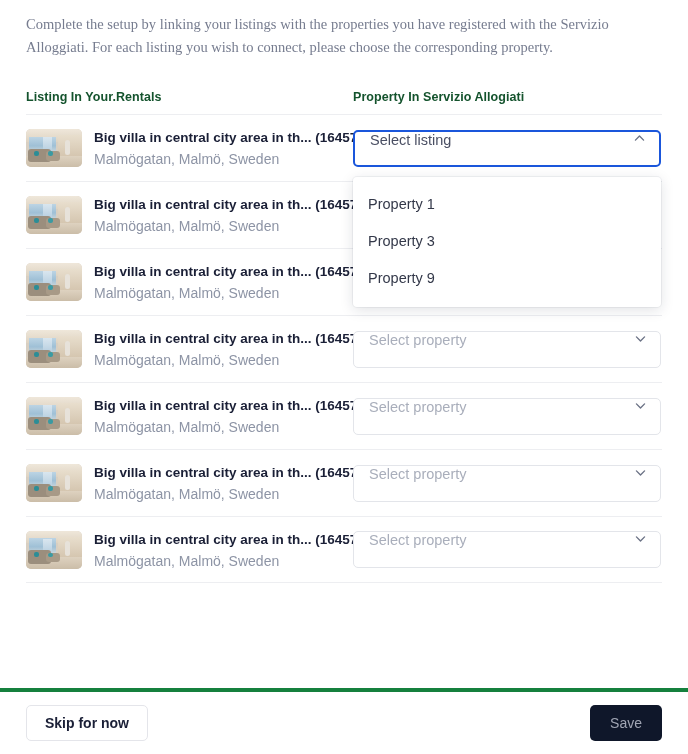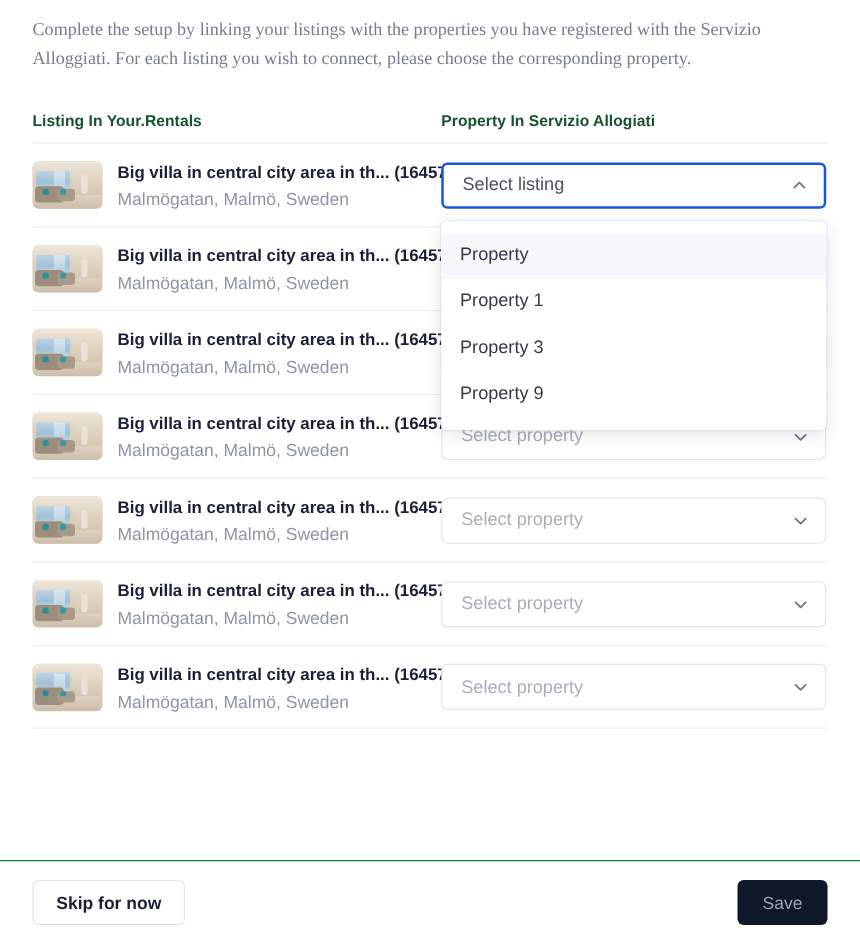--- a/index.html
+++ b/index.html
@@ -161,21 +161,20 @@
   }
 
   
   .select {
     width: 308px;
     height: 37px;
     border: 1px solid #e3e5ea;
     border-radius: 5px;
     background: #ffffff;
     display: flex;
-    align-items: center;
     justify-content: space-between;
     padding: 0 13px 0 15px;
     cursor: pointer;
     font-size: 14.5px;
     color: #a9aebb;
   }
 
   .select.open {
     border: 2px solid #1a56db;
     color: #4a4f63;
@@ -216,21 +215,21 @@
     background: #f6f7fa;
   }
 
   
   .footer {
     position: absolute;
     left: 0;
     bottom: 0;
     width: 688px;
     height: 66px;
-    border-top: 1px solid #15803d;
+    border-top: 4px solid #15803d;
     display: flex;
     align-items: center;
     justify-content: space-between;
     padding: 0 26px;
     background: #ffffff;
   }
 
   .btn-skip {
     height: 36px;
     padding: 0 18px;
@@ -294,21 +293,20 @@
               </div>
             </div>
             <div class="cell-property">
               <div class="select open">
                 <span>Select listing</span>
                 <svg class="chev" viewBox="0 0 16 16" fill="none" stroke="currentColor" stroke-width="1.7" stroke-linecap="round" stroke-linejoin="round">
                   <polyline points="3,10 8,5 13,10"></polyline>
                 </svg>
               </div>
               <div class="dropdown">
-                <div class="dd-option active">Property</div>
                 <div class="dd-option">Property 1</div>
                 <div class="dd-option">Property 3</div>
                 <div class="dd-option">Property 9</div>
               </div>
             </div>
           </div>
           <div class="table-row">
             <div class="cell-listing">
               <span class="thumb">
                 <span class="ceil"></span>

